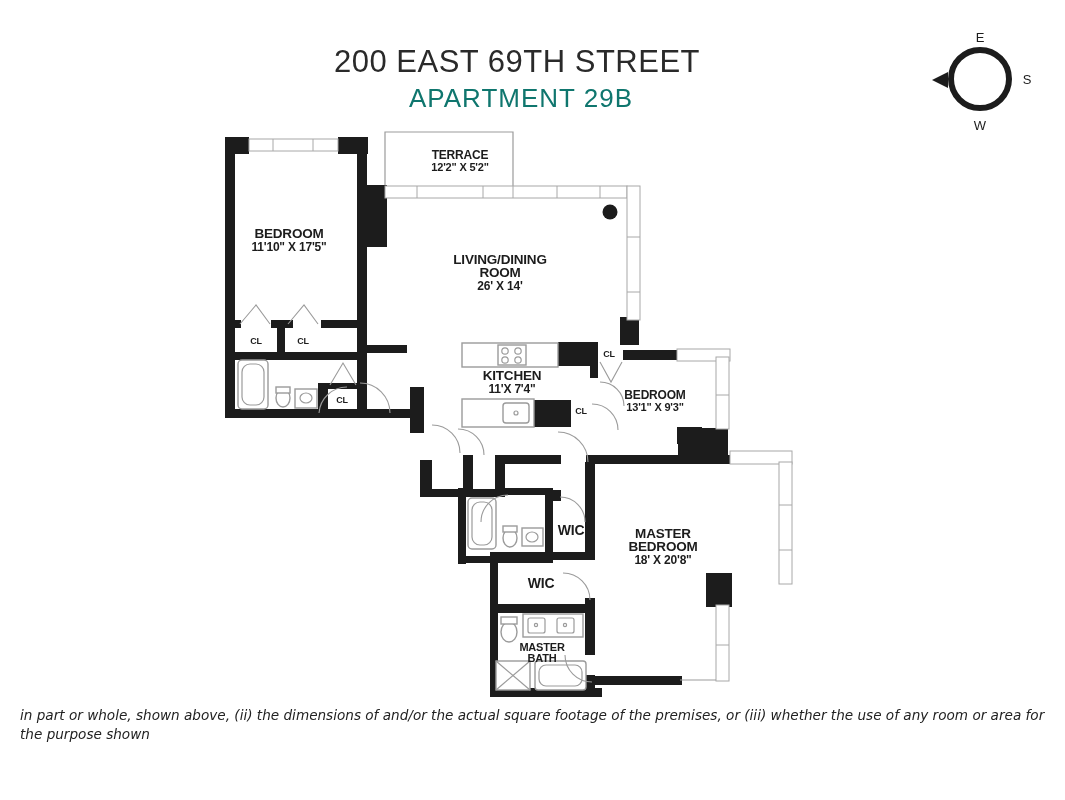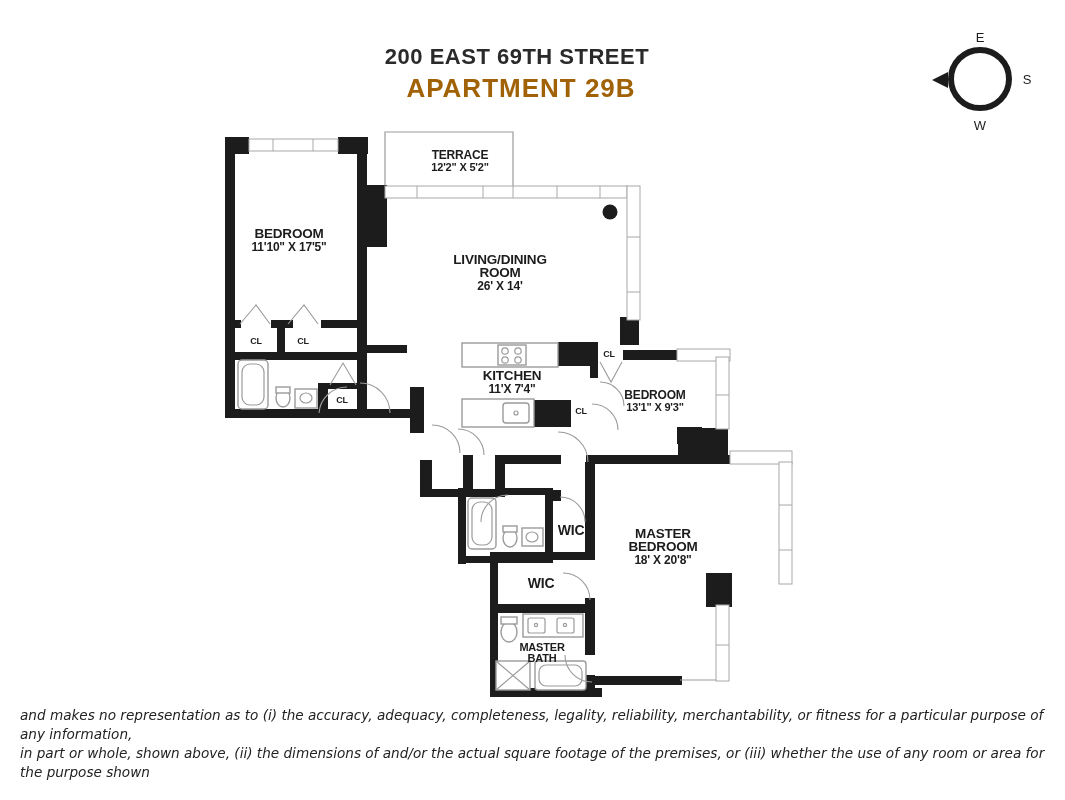--- a/index.html
+++ b/index.html
@@ -1,20 +1,20 @@
 <!DOCTYPE html>
 <html><head>
 <meta charset="utf-8">
 <style>
   html,body{margin:0;padding:0;background:#fff;}
   body{width:1065px;height:800px;position:relative;overflow:hidden;
        font-family:"Liberation Sans",sans-serif;color:#1c1c1c;}
   .title-block{position:absolute;top:44px;left:0;width:1034px;text-align:center;}
-  .title-line1{font-size:22px;font-weight:700;letter-spacing:.5px;color:#2a2a2a;}
-  .title-line2{font-size:26px;font-weight:700;letter-spacing:1px;color:#a16207;margin-top:3px;margin-left:8px;}
+  .title-line1{font-size:31px;font-weight:400;letter-spacing:.5px;color:#2a2a2a;}
+  .title-line2{font-size:26px;font-weight:400;letter-spacing:1px;color:#0f766e;margin-top:3px;margin-left:8px;}
   .plan-svg{position:absolute;top:0;left:0;}
   .disclaimer{position:absolute;left:20px;top:706px;width:1030px;
       font-family:"DejaVu Sans",sans-serif;font-style:italic;
       font-size:13.6px;line-height:19px;color:#222;}
   
   .wall{fill:#1c1c1c;stroke:none;}
   .win{fill:#ffffff;stroke:#a8a8a8;stroke-width:1;}
   .mull{stroke:#a8a8a8;stroke-width:1;}
   .thin{fill:none;stroke:#9b9b9b;stroke-width:1.2;}
   .fix{fill:#ffffff;stroke:#9b9b9b;stroke-width:1.4;}
@@ -257,16 +257,15 @@
     <text x="541" y="588" text-anchor="middle" class="rlabel fs14">WIC</text>
     <text x="256" y="344" text-anchor="middle" class="rlabel fs9">CL</text>
     <text x="303" y="344" text-anchor="middle" class="rlabel fs9">CL</text>
     <text x="342" y="403" text-anchor="middle" class="rlabel fs9">CL</text>
     <text x="609" y="357" text-anchor="middle" class="rlabel fs9">CL</text>
     <text x="581" y="414" text-anchor="middle" class="rlabel fs9">CL</text>
   </g>
 </svg>
 
 <div class="disclaimer">
-  <div>and makes no representation as to (i) the accuracy, adequacy, completeness, legality, reliability, merchantability, or fitness for a particular purpose of any information,</div>
   <div>in part or whole, shown above, (ii) the dimensions of and/or the actual square footage of the premises, or (iii) whether the use of any room or area for the purpose shown</div>
 
 </div>
 
 </body></html>

